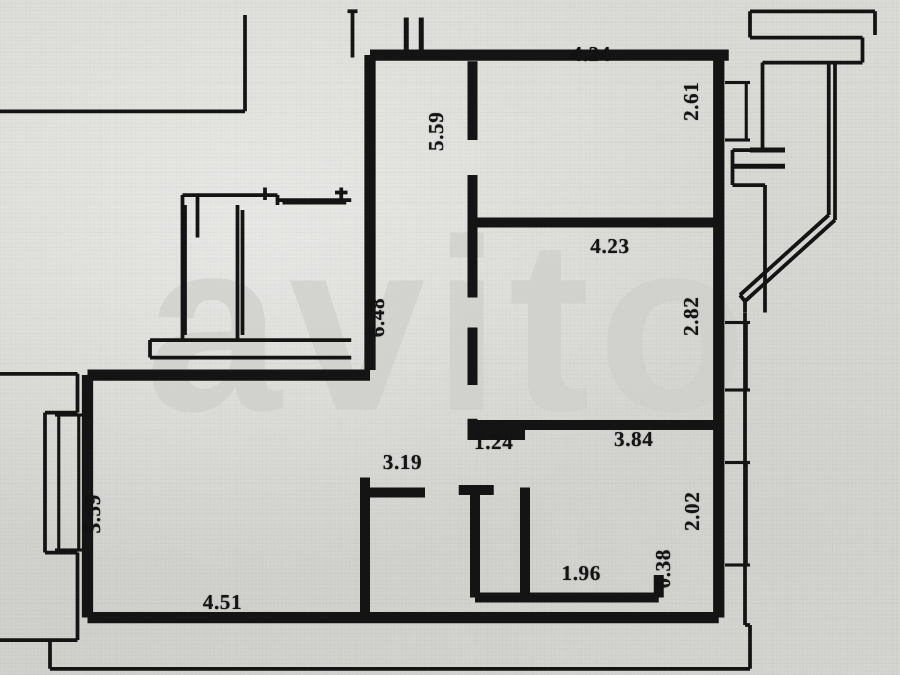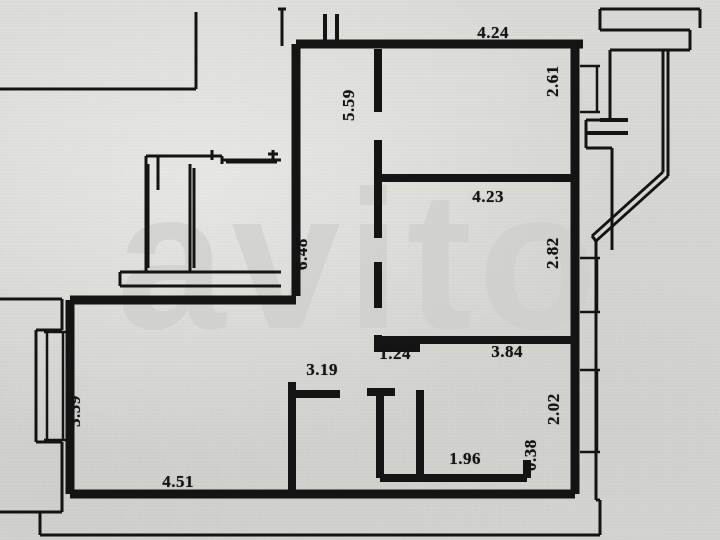--- a/index.html
+++ b/index.html
@@ -200,21 +200,21 @@
         <path d="M 268 154 L 278 154"></path>
         <path d="M 273 150 L 273 162"></path>
         <path d="M 158 156 L 158 190"></path>
         <path d="M 212 150 L 212 160"></path>
       </g>
 
     </g>
   </svg>
 
   <div>
-    <div class="dim" style="left: 473px; top: 33px; transform: translate(-50%, -50%) rotate(0deg); margin-left: 20px;">4.24</div>
+    <div class="dim" style="left: 473px; top: 44px; transform: translate(-50%, -50%) rotate(0deg);">4.24</div>
     <div class="dim" style="left: 349px; top: 105px; transform: translate(-50%, -50%) rotate(-90deg);">5.59</div>
     <div class="dim" style="left: 553px; top: 81px; transform: translate(-50%, -50%) rotate(-90deg);">2.61</div>
     <div class="dim" style="left: 488px; top: 197px; transform: translate(-50%, -50%) rotate(0deg);">4.23</div>
     <div class="dim" style="left: 553px; top: 253px; transform: translate(-50%, -50%) rotate(-90deg);">2.82</div>
     <div class="dim" style="left: 302px; top: 254px; transform: translate(-50%, -50%) rotate(-90deg);">6.48</div>
     <div class="dim" style="left: 395px; top: 354px; transform: translate(-50%, -50%) rotate(0deg);">1.24</div>
     <div class="dim" style="left: 507px; top: 352px; transform: translate(-50%, -50%) rotate(0deg);">3.84</div>
     <div class="dim" style="left: 322px; top: 370px; transform: translate(-50%, -50%) rotate(0deg);">3.19</div>
     <div class="dim" style="left: 75px; top: 411px; transform: translate(-50%, -50%) rotate(-90deg);">3.59</div>
     <div class="dim" style="left: 554px; top: 409px; transform: translate(-50%, -50%) rotate(-90deg);">2.02</div>

